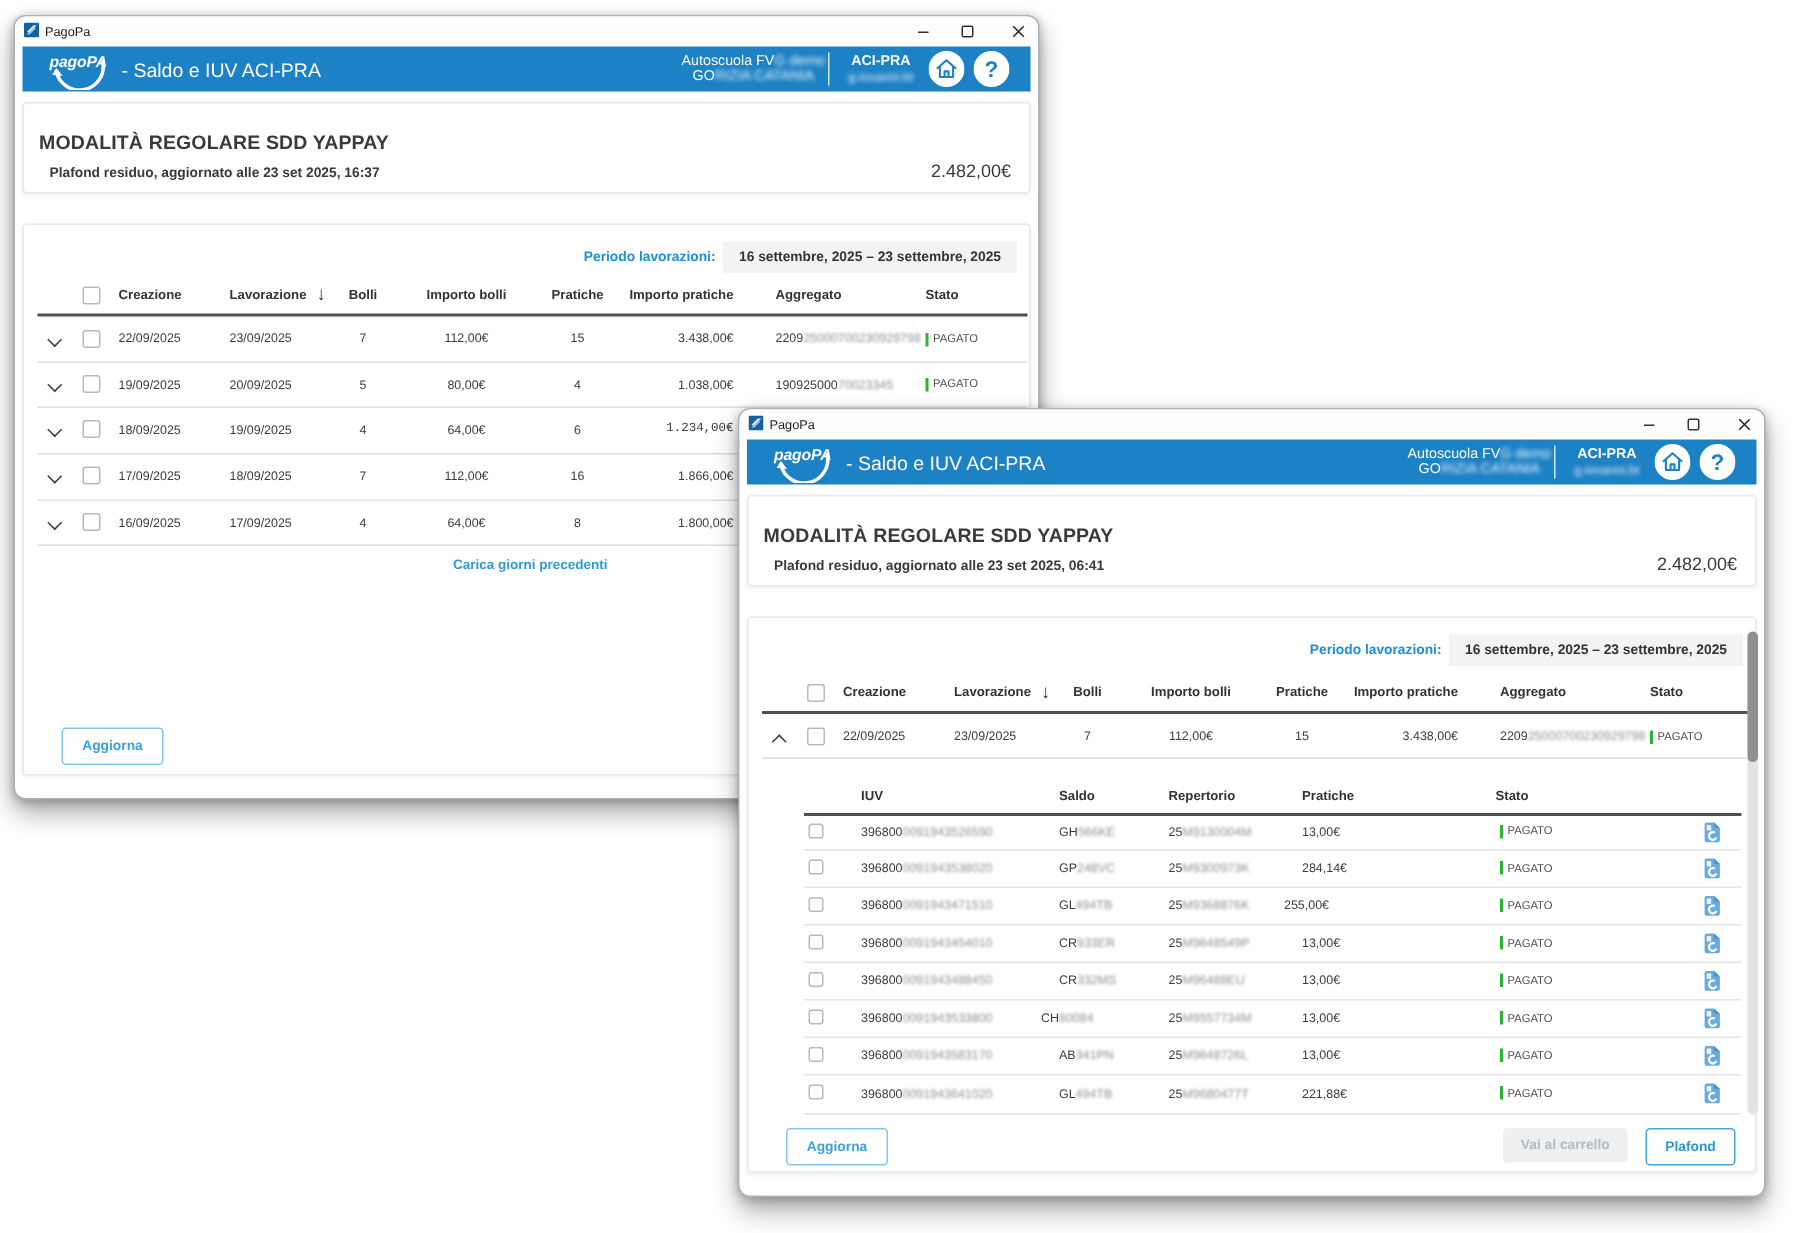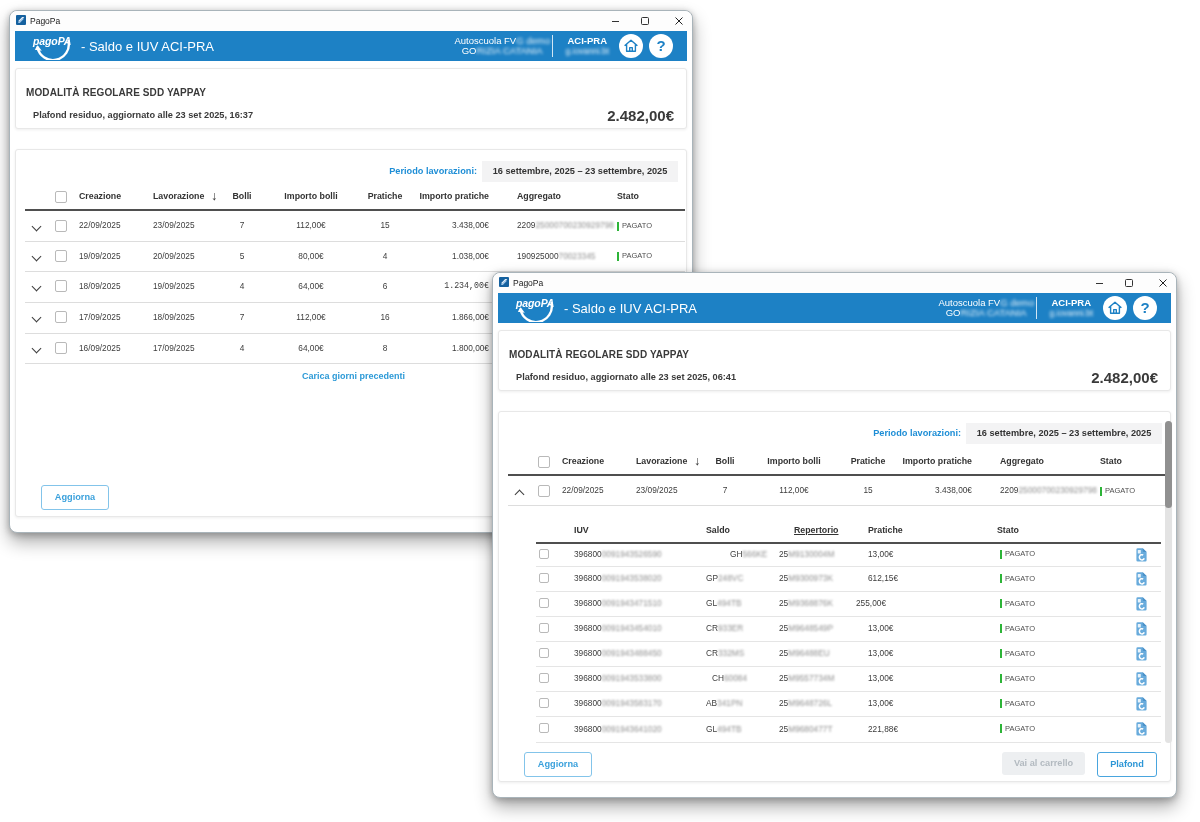--- a/index.html
+++ b/index.html
@@ -14,23 +14,23 @@
 .max{width:6px;height:6px;border:1px solid #333;border-radius:1.5px;top:6px;}
 .blue{position:absolute;left:5px;right:5px;top:20px;height:30px;background:#1d81c5;}
 .saldo{position:absolute;left:66px;top:0;line-height:31px;font-size:13px;color:#fff;}
 .u1{position:absolute;right:137px;top:4.5px;text-align:center;font-size:9.5px;line-height:10.5px;color:#fff;white-space:nowrap;}
 .usep{position:absolute;right:134px;top:4px;width:1px;height:22px;background:rgba(255,255,255,.8);}
 .u2{position:absolute;right:78px;top:4.5px;text-align:center;font-size:9.5px;line-height:10.5px;color:#fff;font-weight:bold;white-space:nowrap;}
 .hico{position:absolute;right:44px;top:3px;}
 .qico{position:absolute;right:14px;top:3px;}
 .card{position:absolute;left:5px;background:#fff;border:1px solid #e8e8e8;border-radius:3px;box-shadow:0 1px 3px rgba(0,0,0,.07);}
 .c1{top:57px;height:59px;right:5px;}
-.c1 .t1{position:absolute;left:10px;top:18px;font-size:10px;font-weight:bold;color:#3a3a3a;letter-spacing:.1px;}
+.c1 .t1{position:absolute;left:10px;top:18px;font-size:13px;font-weight:bold;color:#3a3a3a;letter-spacing:.1px;}
 .c1 .t2{position:absolute;left:17px;top:41px;font-size:9.2px;font-weight:bold;color:#3a3a3a;}
-.c1 .amt{position:absolute;right:12px;top:38px;font-size:15px;font-weight:bold;color:#3a3a3a;}
+.c1 .amt{position:absolute;right:12px;top:38px;font-size:12px;font-weight:normal;color:#3a3a3a;}
 .c2{top:138px;right:5px;}
 .plab{position:absolute;right:209px;top:11px;height:21px;line-height:21px;font-size:9.2px;font-weight:bold;color:#1e8ed6;}
 .pbox{position:absolute;right:8px;top:11px;width:196px;height:21px;line-height:21px;background:#f3f3f4;text-align:center;font-size:9.2px;font-weight:bold;color:#333;}
 .thead{position:absolute;left:9px;top:34px;width:660px;height:25px;border-bottom:2px solid #4f4f4f;font-size:8.8px;font-weight:bold;color:#333;line-height:25px;}
 .thead span{position:absolute;}
 .r{position:absolute;left:9px;width:660px;border-bottom:1px solid #ddd;font-size:8.3px;color:#3c3c3c;}
 .r span{position:absolute;}
 .cb{position:absolute;width:10px;height:10px;border:1px solid #b9b9b9;border-radius:2px;background:#fff;}
 .chv{position:absolute;width:6px;height:6px;border-right:1.5px solid #3d3d3d;border-bottom:1.5px solid #3d3d3d;}
 .dn{transform:rotate(45deg);}
@@ -242,45 +242,45 @@
       <span style="left:256px;width:60px;" class="ctr">112,00€</span>
       <span style="left:330px;width:60px;" class="ctr">15</span>
       <span style="left:385px;width:79px;" class="rgt">3.438,00€</span>
       <span style="left:492px;">2209<span class="bl">25000700230929798</span></span>
       <div class="gbar" style="left:592px;"></div>
       <span style="left:597px;" class="st">PAGATO</span>
     </div>
     <div class="sh">
       <span style="left:38px;">IUV</span>
       <span style="left:170px;">Saldo</span>
-      <span style="left:258px;text-decoration:underline;">Repertorio</span>
+      <span style="left:243px;">Repertorio</span>
       <span style="left:332px;">Pratiche</span>
       <span style="left:461px;">Stato</span>
     </div>
     <div class="sr" style="top:130px;height:24px;line-height:24px;">
       <div class="cb"></div>
       <span style="left:38px;">396800<span class="bl">0091943526590</span></span>
-      <span style="left:170px;margin-left:24px;">GH<span class="bl">566KE</span></span>
+      <span style="left:170px;">GH<span class="bl">566KE</span></span>
       <span style="left:243px;">25<span class="bl">M9130004M</span></span>
       <span style="left:332px;">13,00€</span>
       <div class="gbar" style="left:464px;top:8px;"></div>
       <span style="left:469px;" class="st">PAGATO</span>
       <svg style="position:absolute;left:600px;top:6px;" width="11" height="14" viewBox="0 0 11 14">
           <path d="M1.7 0.3h5L10.6 4v8.2a1.3 1.3 0 0 1-1.3 1.3H1.7a1.3 1.3 0 0 1-1.3-1.3V1.6a1.3 1.3 0 0 1 1.3-1.3z" fill="#68abdc"></path>
           <path d="M6.7 0.3 L10.6 4H8a1.3 1.3 0 0 1-1.3-1.3z" fill="#4c92c8"></path>
           <rect x="1.8" y="2" width="3" height="3.6" rx="0.5" fill="#e8f3fb"></rect>
           <path d="M8.3 10.4 a2.6 2.6 0 1 1-1.1-3.4" stroke="#fff" stroke-width="1.5" fill="none"></path>
         </svg>
     </div>
     <div class="sr" style="top:154px;">
       <div class="cb"></div>
       <span style="left:38px;">396800<span class="bl">0091943538020</span></span>
       <span style="left:170px;">GP<span class="bl">248VC</span></span>
       <span style="left:243px;">25<span class="bl">M9300973K</span></span>
-      <span style="left:332px;">612,15€</span>
+      <span style="left:332px;">284,14€</span>
       <div class="gbar" style="left:464px;top:8px;"></div>
       <span style="left:469px;" class="st">PAGATO</span>
       <svg style="position:absolute;left:600px;top:6px;" width="11" height="14" viewBox="0 0 11 14">
           <path d="M1.7 0.3h5L10.6 4v8.2a1.3 1.3 0 0 1-1.3 1.3H1.7a1.3 1.3 0 0 1-1.3-1.3V1.6a1.3 1.3 0 0 1 1.3-1.3z" fill="#68abdc"></path>
           <path d="M6.7 0.3 L10.6 4H8a1.3 1.3 0 0 1-1.3-1.3z" fill="#4c92c8"></path>
           <rect x="1.8" y="2" width="3" height="3.6" rx="0.5" fill="#e8f3fb"></rect>
           <path d="M8.3 10.4 a2.6 2.6 0 1 1-1.1-3.4" stroke="#fff" stroke-width="1.5" fill="none"></path>
         </svg>
     </div>
     <div class="sr" style="top:179px;">
@@ -324,21 +324,21 @@
       <svg style="position:absolute;left:600px;top:6px;" width="11" height="14" viewBox="0 0 11 14">
           <path d="M1.7 0.3h5L10.6 4v8.2a1.3 1.3 0 0 1-1.3 1.3H1.7a1.3 1.3 0 0 1-1.3-1.3V1.6a1.3 1.3 0 0 1 1.3-1.3z" fill="#68abdc"></path>
           <path d="M6.7 0.3 L10.6 4H8a1.3 1.3 0 0 1-1.3-1.3z" fill="#4c92c8"></path>
           <rect x="1.8" y="2" width="3" height="3.6" rx="0.5" fill="#e8f3fb"></rect>
           <path d="M8.3 10.4 a2.6 2.6 0 1 1-1.1-3.4" stroke="#fff" stroke-width="1.5" fill="none"></path>
         </svg>
     </div>
     <div class="sr" style="top:254px;">
       <div class="cb"></div>
       <span style="left:38px;">396800<span class="bl">0091943533800</span></span>
-      <span style="left:176px;">CH<span class="bl">60084</span></span>
+      <span style="left:158px;">CH<span class="bl">60084</span></span>
       <span style="left:243px;">25<span class="bl">M9557734M</span></span>
       <span style="left:332px;">13,00€</span>
       <div class="gbar" style="left:464px;top:8px;"></div>
       <span style="left:469px;" class="st">PAGATO</span>
       <svg style="position:absolute;left:600px;top:6px;" width="11" height="14" viewBox="0 0 11 14">
           <path d="M1.7 0.3h5L10.6 4v8.2a1.3 1.3 0 0 1-1.3 1.3H1.7a1.3 1.3 0 0 1-1.3-1.3V1.6a1.3 1.3 0 0 1 1.3-1.3z" fill="#68abdc"></path>
           <path d="M6.7 0.3 L10.6 4H8a1.3 1.3 0 0 1-1.3-1.3z" fill="#4c92c8"></path>
           <rect x="1.8" y="2" width="3" height="3.6" rx="0.5" fill="#e8f3fb"></rect>
           <path d="M8.3 10.4 a2.6 2.6 0 1 1-1.1-3.4" stroke="#fff" stroke-width="1.5" fill="none"></path>
         </svg>

